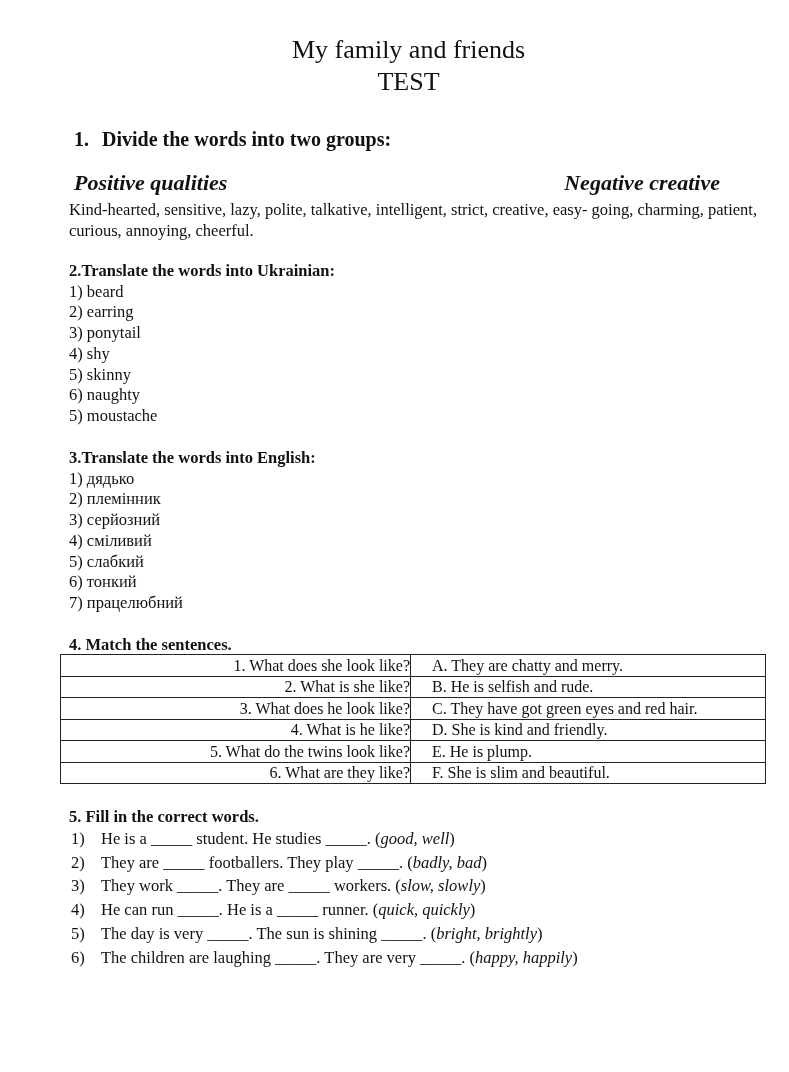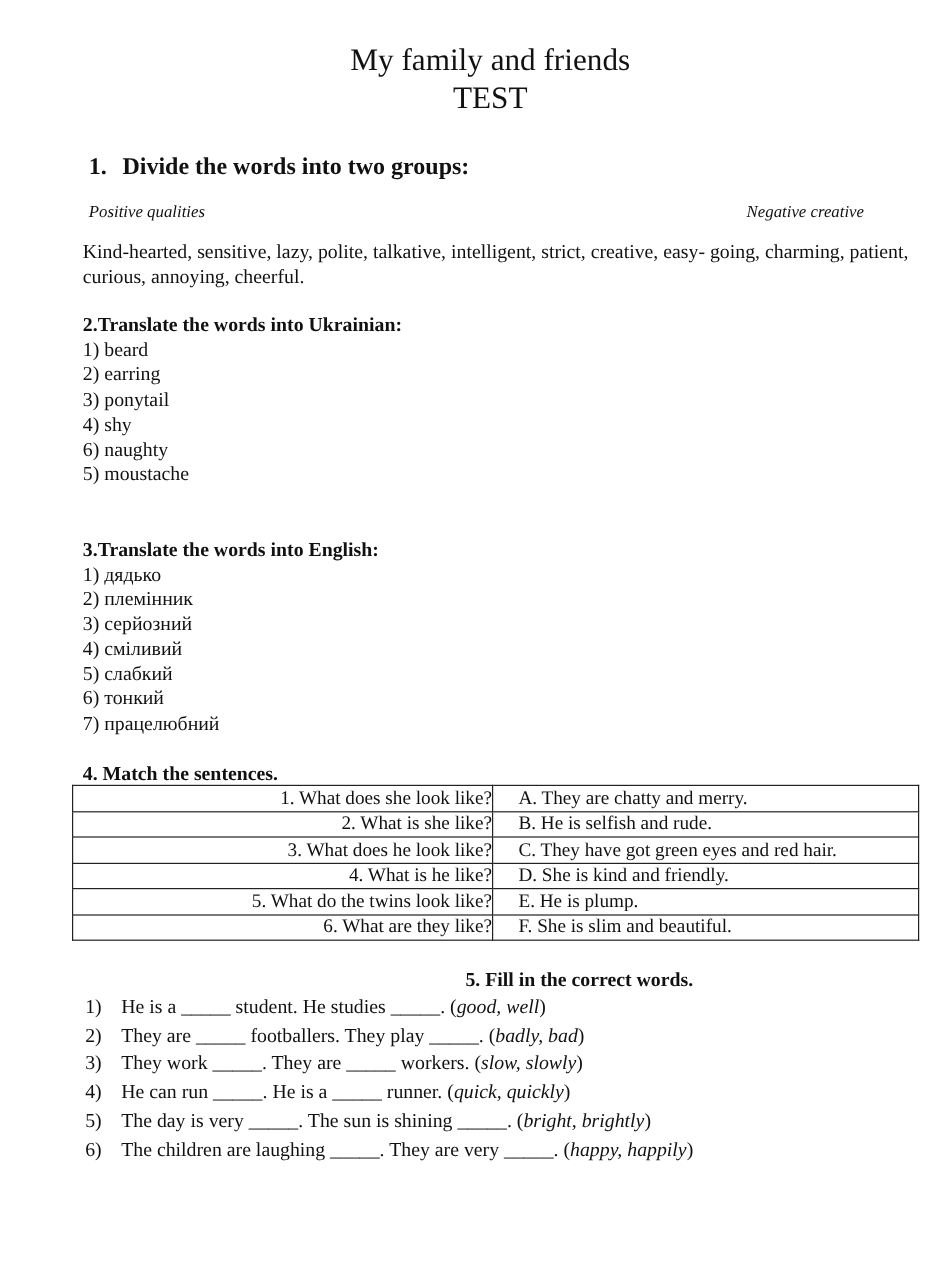--- a/index.html
+++ b/index.html
@@ -40,22 +40,22 @@
       line-height: 20px;
     }
     .task1-heading .num { display: inline-block; width: 28px; }
 
     .qual-row {
       position: absolute;
       left: 74px;
       top: 170px;
       width: 648px;
       height: 28px;
-      font-size: 14px;
-      font-weight: normal;
+      font-size: 22px;
+      font-weight: bold;
       font-style: italic;
     }
     .qual-pos { position: absolute; left: 0; top: 0; }
     .qual-neg { position: absolute; right: 2px; top: 0; }
 
     .words {
       position: absolute;
       left: 69px;
       top: 199px;
       width: 700px;
@@ -134,20 +134,21 @@
   </div>
   <div class="words">Kind-hearted, sensitive, lazy, polite, talkative, intelligent, strict, creative, easy- going, charming, patient, curious, annoying, cheerful.</div>
 
   <div class="section sec2">
     <div class="heading">2.Translate the words into Ukrainian:</div>
     <ol>
       <li>1) beard</li>
       <li>2) earring</li>
       <li>3) ponytail</li>
       <li>4) shy</li>
+      <li>5) skinny</li>
       <li>6) naughty</li>
       <li>5) moustache</li>
     </ol>
   </div>
 
   <div class="section sec3">
     <div class="heading">3.Translate the words into English:</div>
     <ol>
       <li>1) дядько</li>
       <li>2) племінник</li>
@@ -183,21 +184,21 @@
         <td class="right">E. He is plump.</td>
       </tr>
       <tr>
         <td class="left">6. What are they like?</td>
         <td class="right">F. She is slim and beautiful.</td>
       </tr>
     </tbody>
   </table>
 
   <div class="section sec5">
-    <div class="heading" style="line-height:20px;text-align:right;">5. Fill in the correct words.</div>
+    <div class="heading" style="line-height:20px;">5. Fill in the correct words.</div>
     <div class="row">
       <span class="n">1)</span>
       <span class="t"><span>He is a _____ student. He studies _____. (</span><span class="hint">good, well</span><span>)</span></span>
     </div>
     <div class="row">
       <span class="n">2)</span>
       <span class="t"><span>They are _____ footballers. They play _____. (</span><span class="hint">badly, bad</span><span>)</span></span>
     </div>
     <div class="row">
       <span class="n">3)</span>

